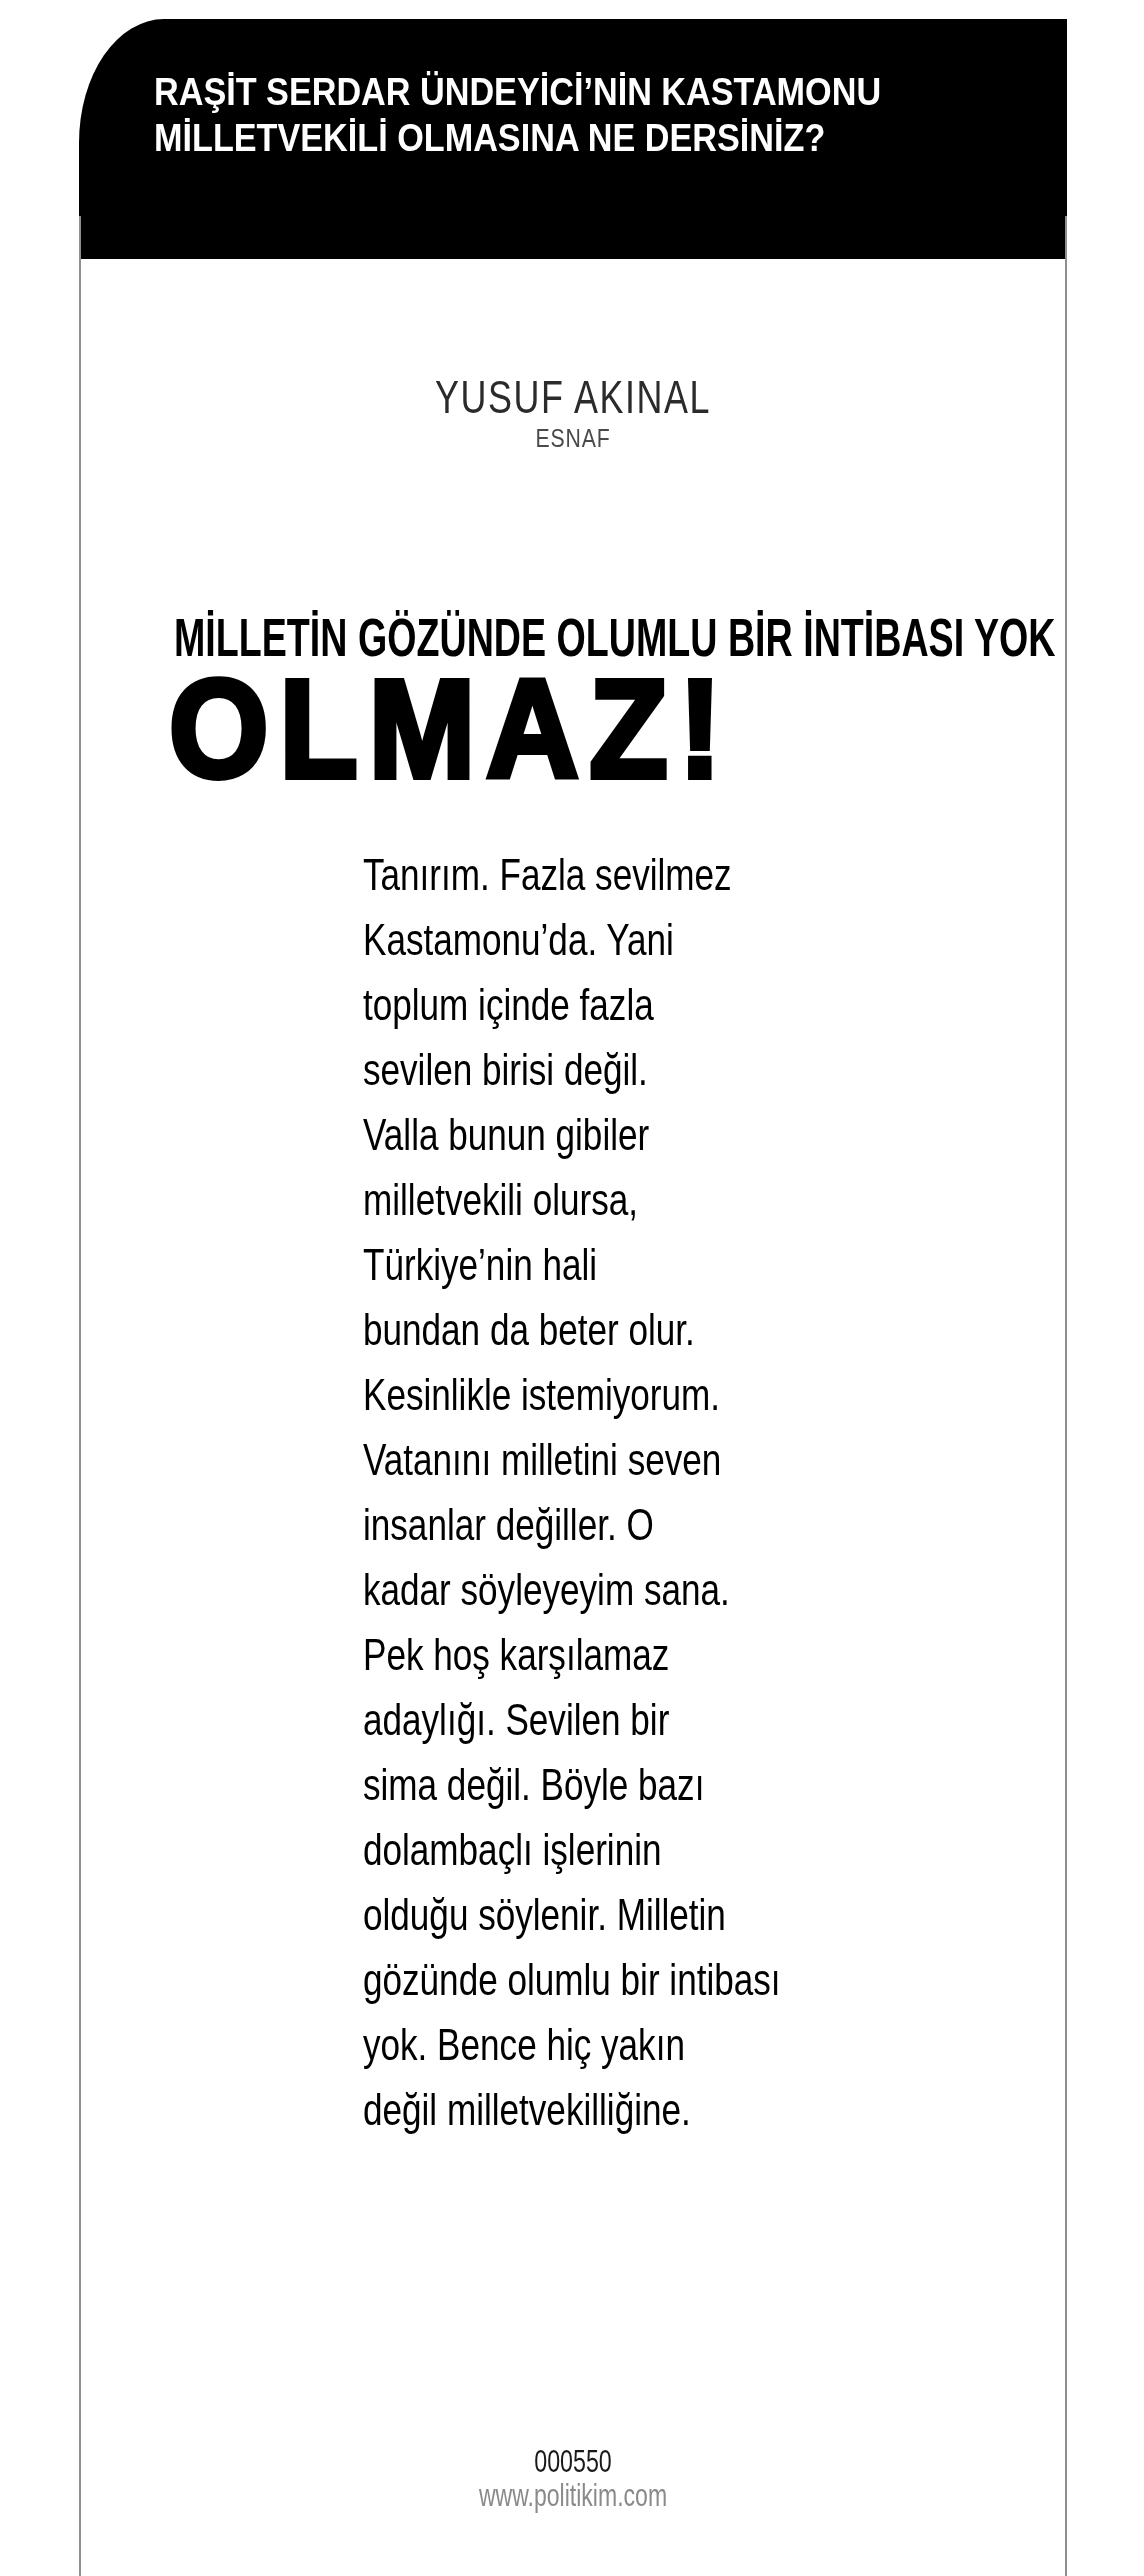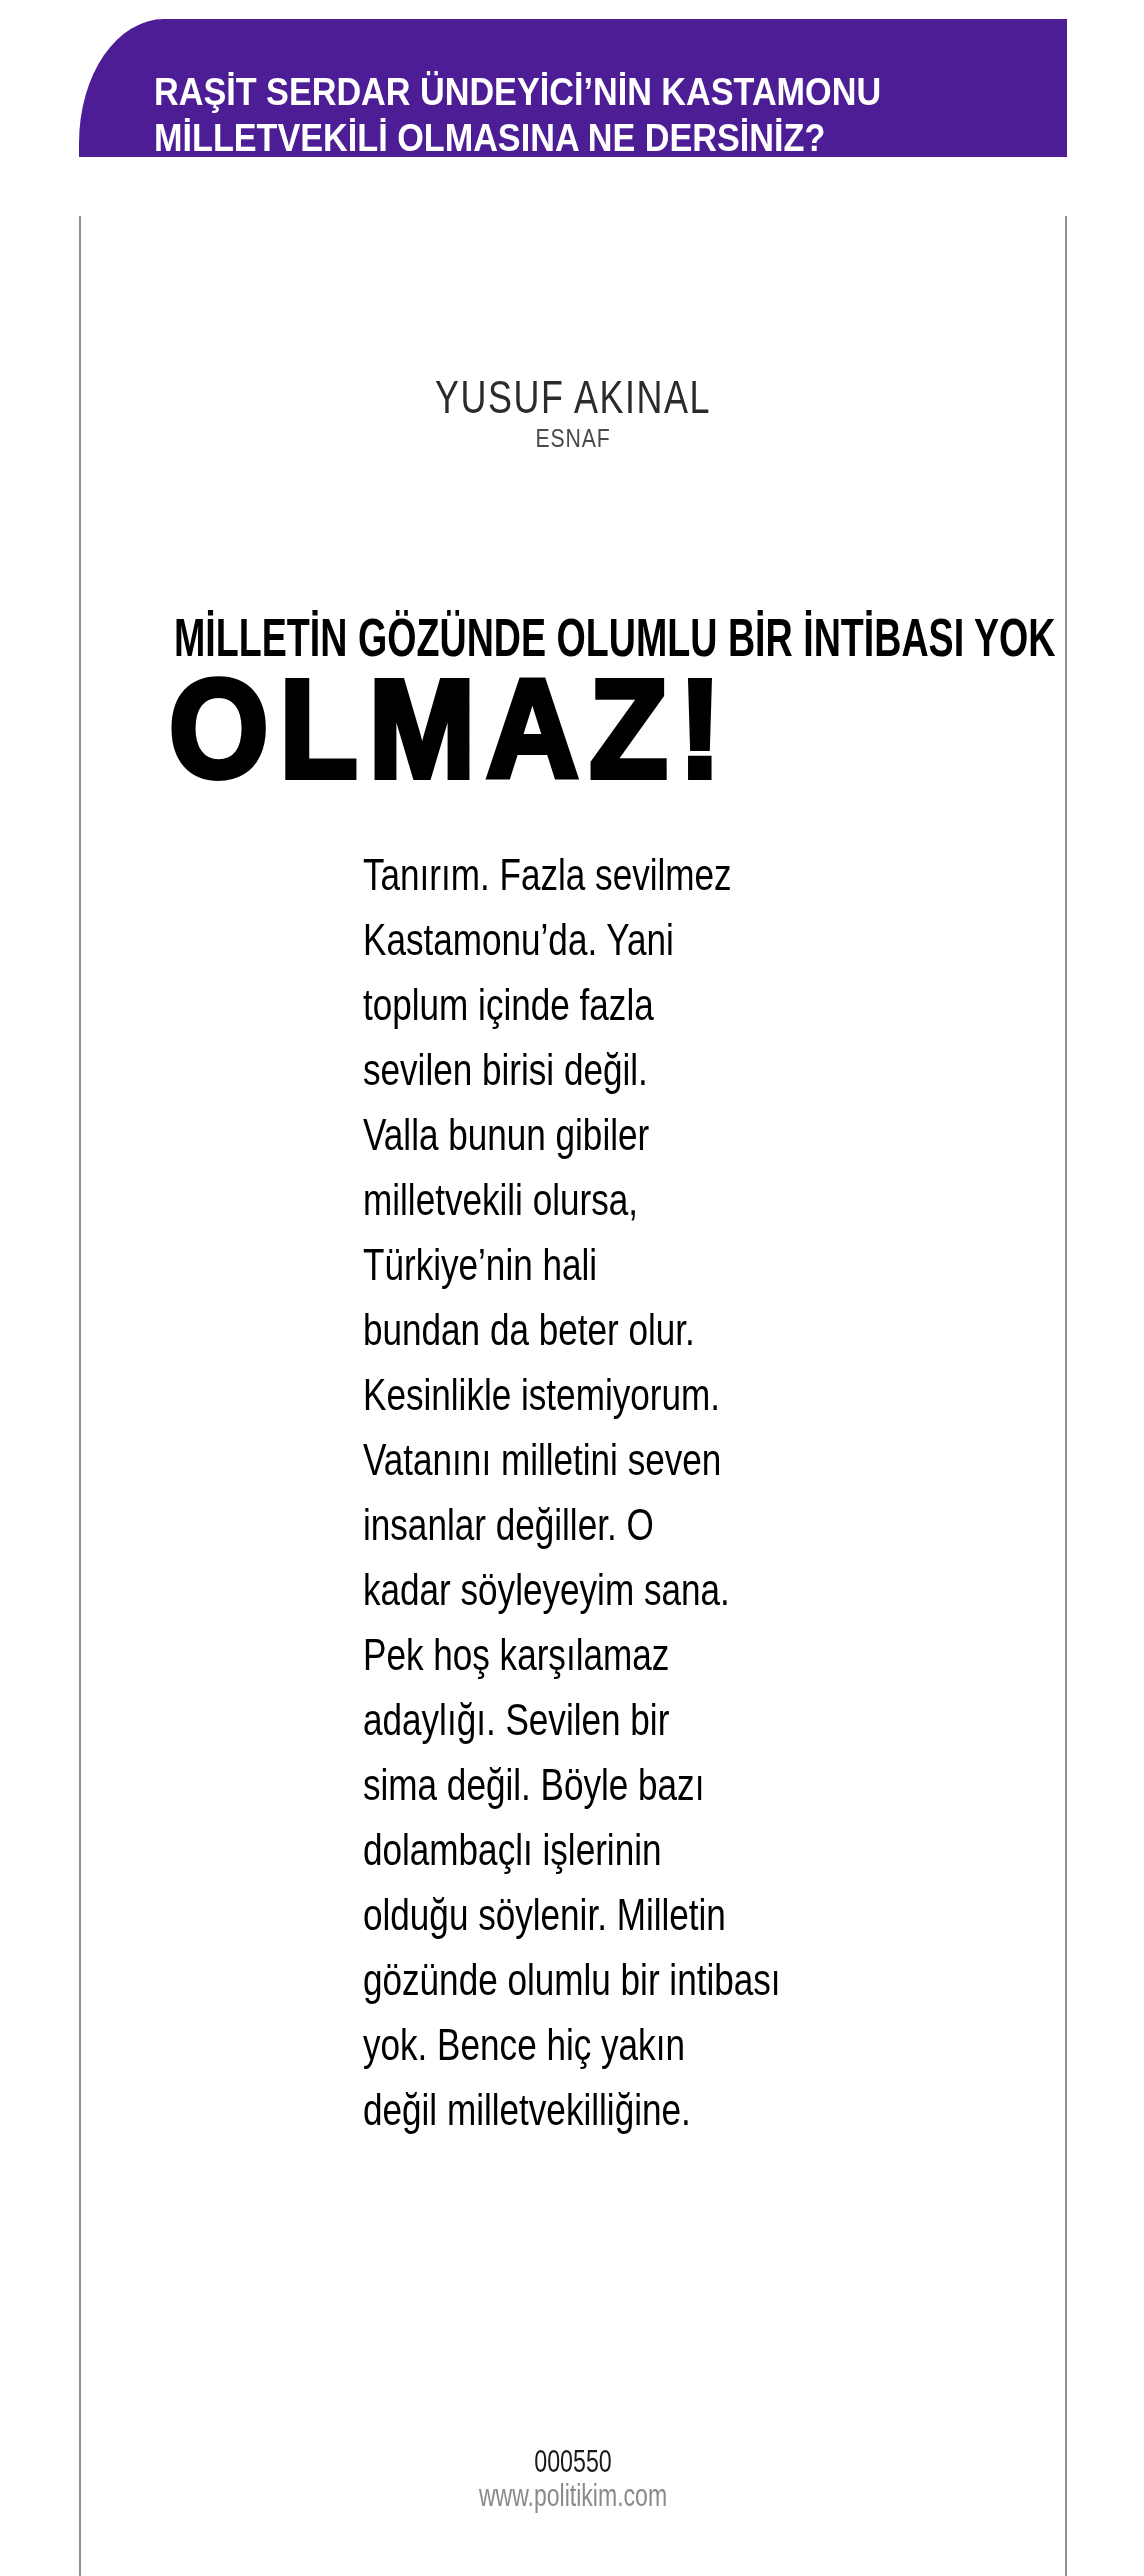--- a/index.html
+++ b/index.html
@@ -14,22 +14,22 @@
     height: 2576px;
     background: #ffffff;
     overflow: hidden;
   }
   
   .banner {
     position: absolute;
     left: 79px;
     top: 19px;
     width: 988px;
-    height: 138px;
-    background: #4c1d95;
+    height: 240px;
+    background: #000000;
     border-top-left-radius: 85px 124px;
     box-sizing: border-box;
   }
   .banner-text {
     position: absolute;
     left: 75px;
     top: 50px;
     width: 895px;
     color: #ffffff;
     font-size: 38px;

